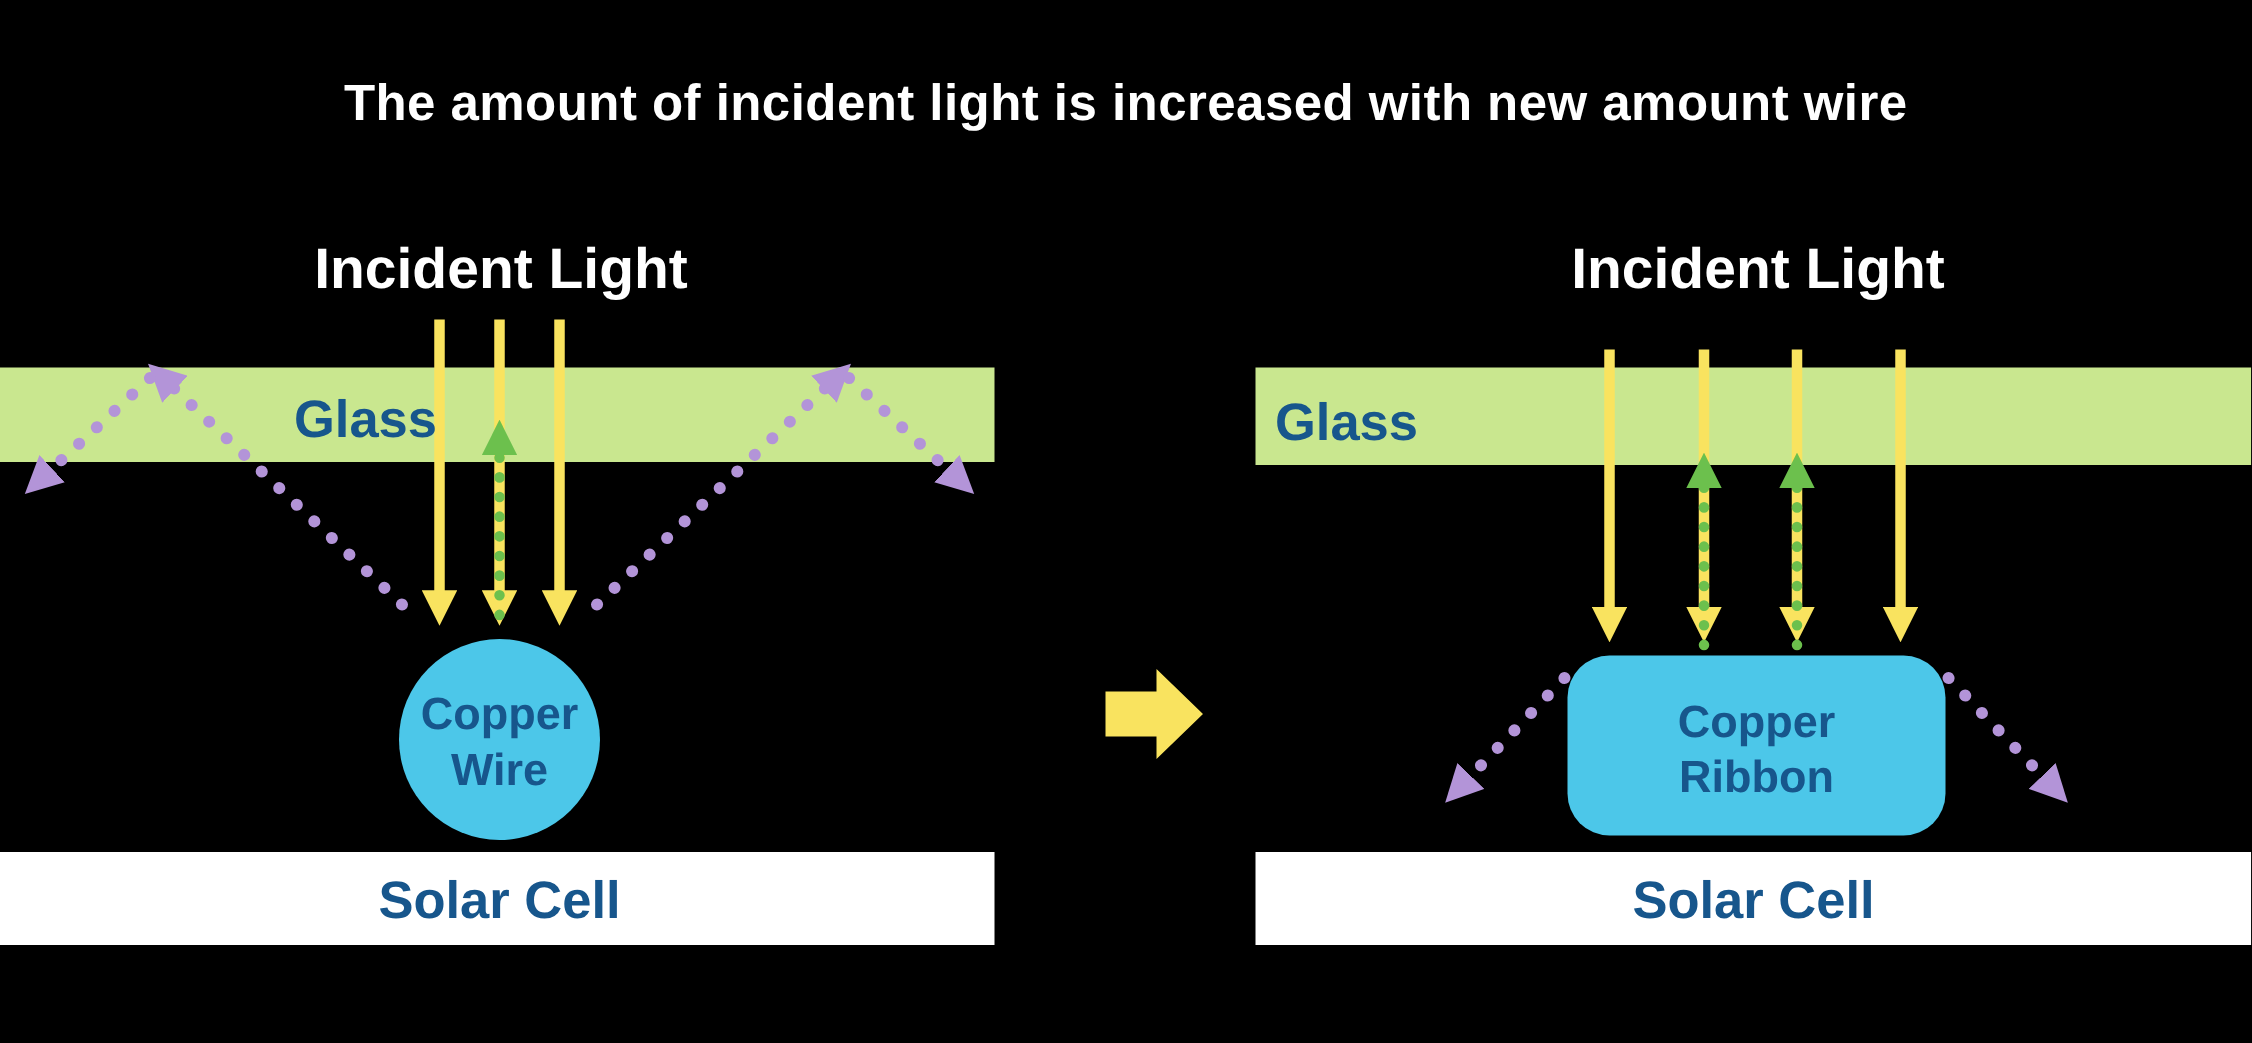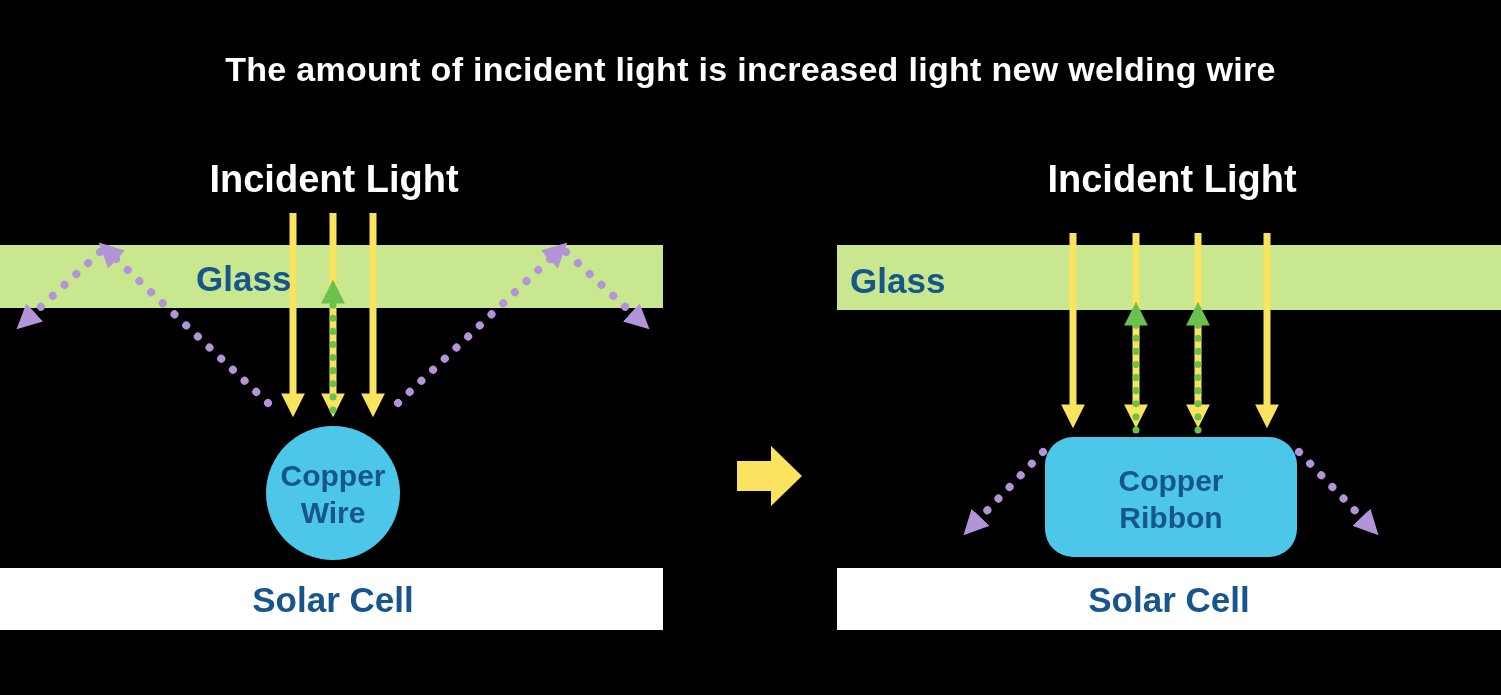--- a/index.html
+++ b/index.html
@@ -50,21 +50,21 @@
     stroke-linecap: round;
     stroke-dasharray: 0.1 16;
     fill: none;
   }
 </style>
 </head>
 <body>
 
 <div class="canvas">
 
-  <div class="title">The amount of incident light is increased light new welding wire</div>
+  <div class="title">The amount of incident light is increased with new amount wire</div>
 
   <svg class="diagram" width="1501" height="695" viewBox="0 0 1501 695">
     <defs>
       <marker id="mY" viewBox="0 0 10 10" refX="1.5" refY="5" markerWidth="3.4" markerHeight="3.4" orient="auto">
         <path d="M0,0 L10,5 L0,10 z" fill="#f9e35f"></path>
       </marker>
       <marker id="mG" viewBox="0 0 10 10" refX="1.5" refY="5" markerWidth="3.4" markerHeight="3.4" orient="auto">
         <path d="M0,0 L10,5 L0,10 z" fill="#6cc04d"></path>
       </marker>
       <marker id="mP" viewBox="0 0 10 10" refX="1.5" refY="5" markerWidth="3.1" markerHeight="3.1" orient="auto">

